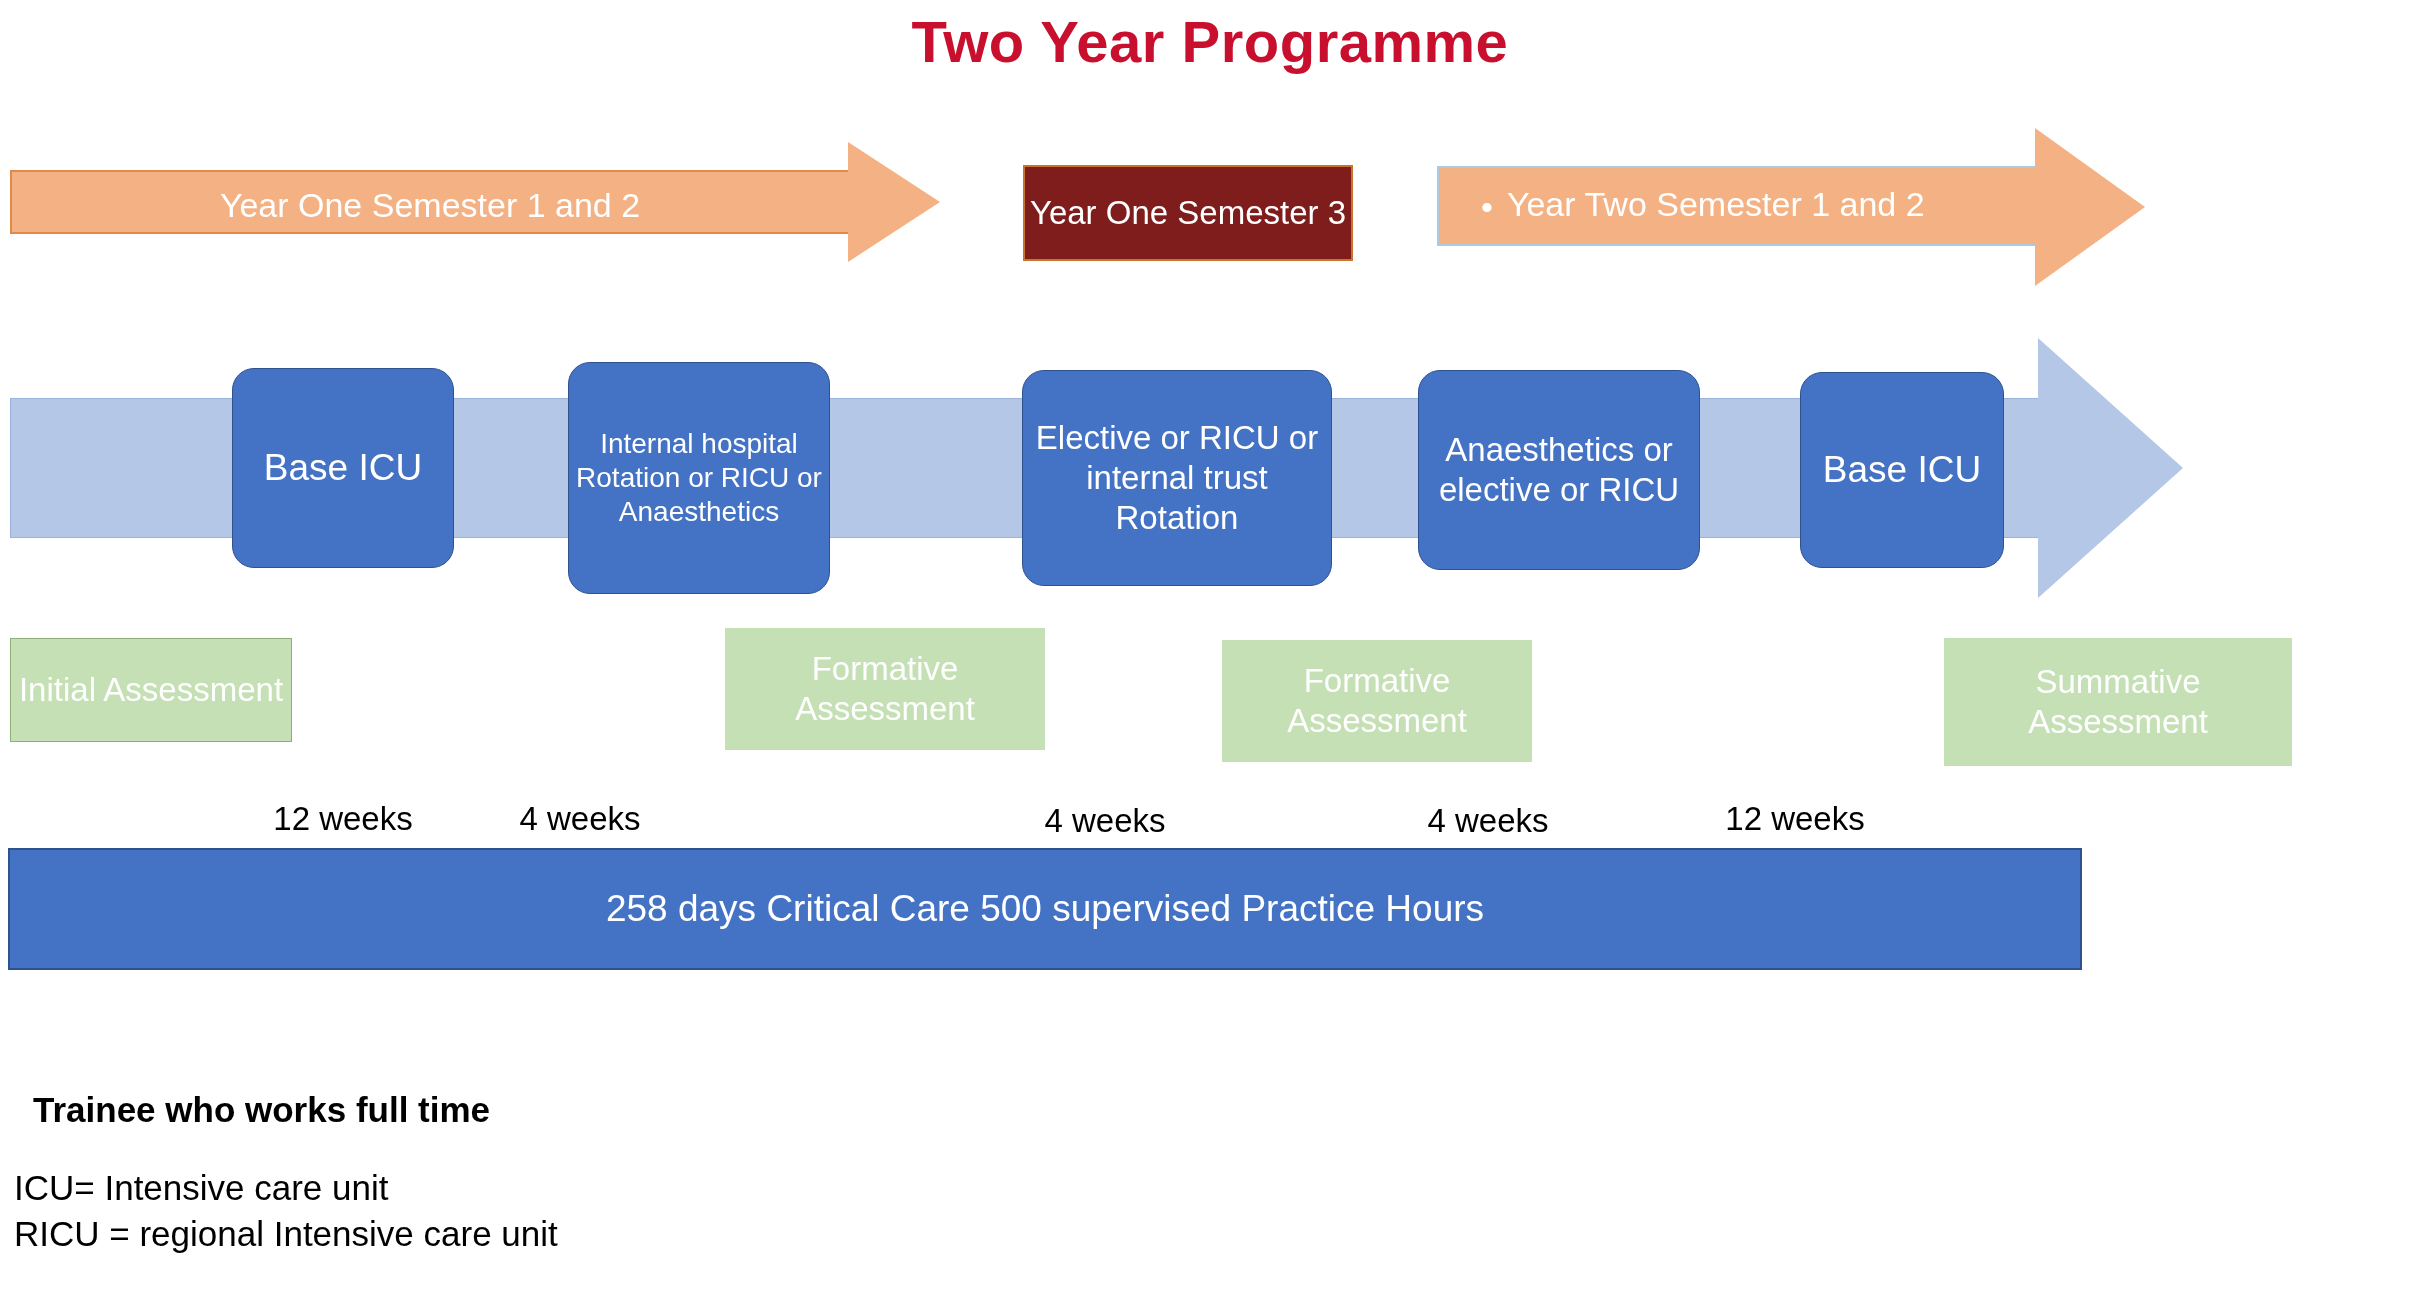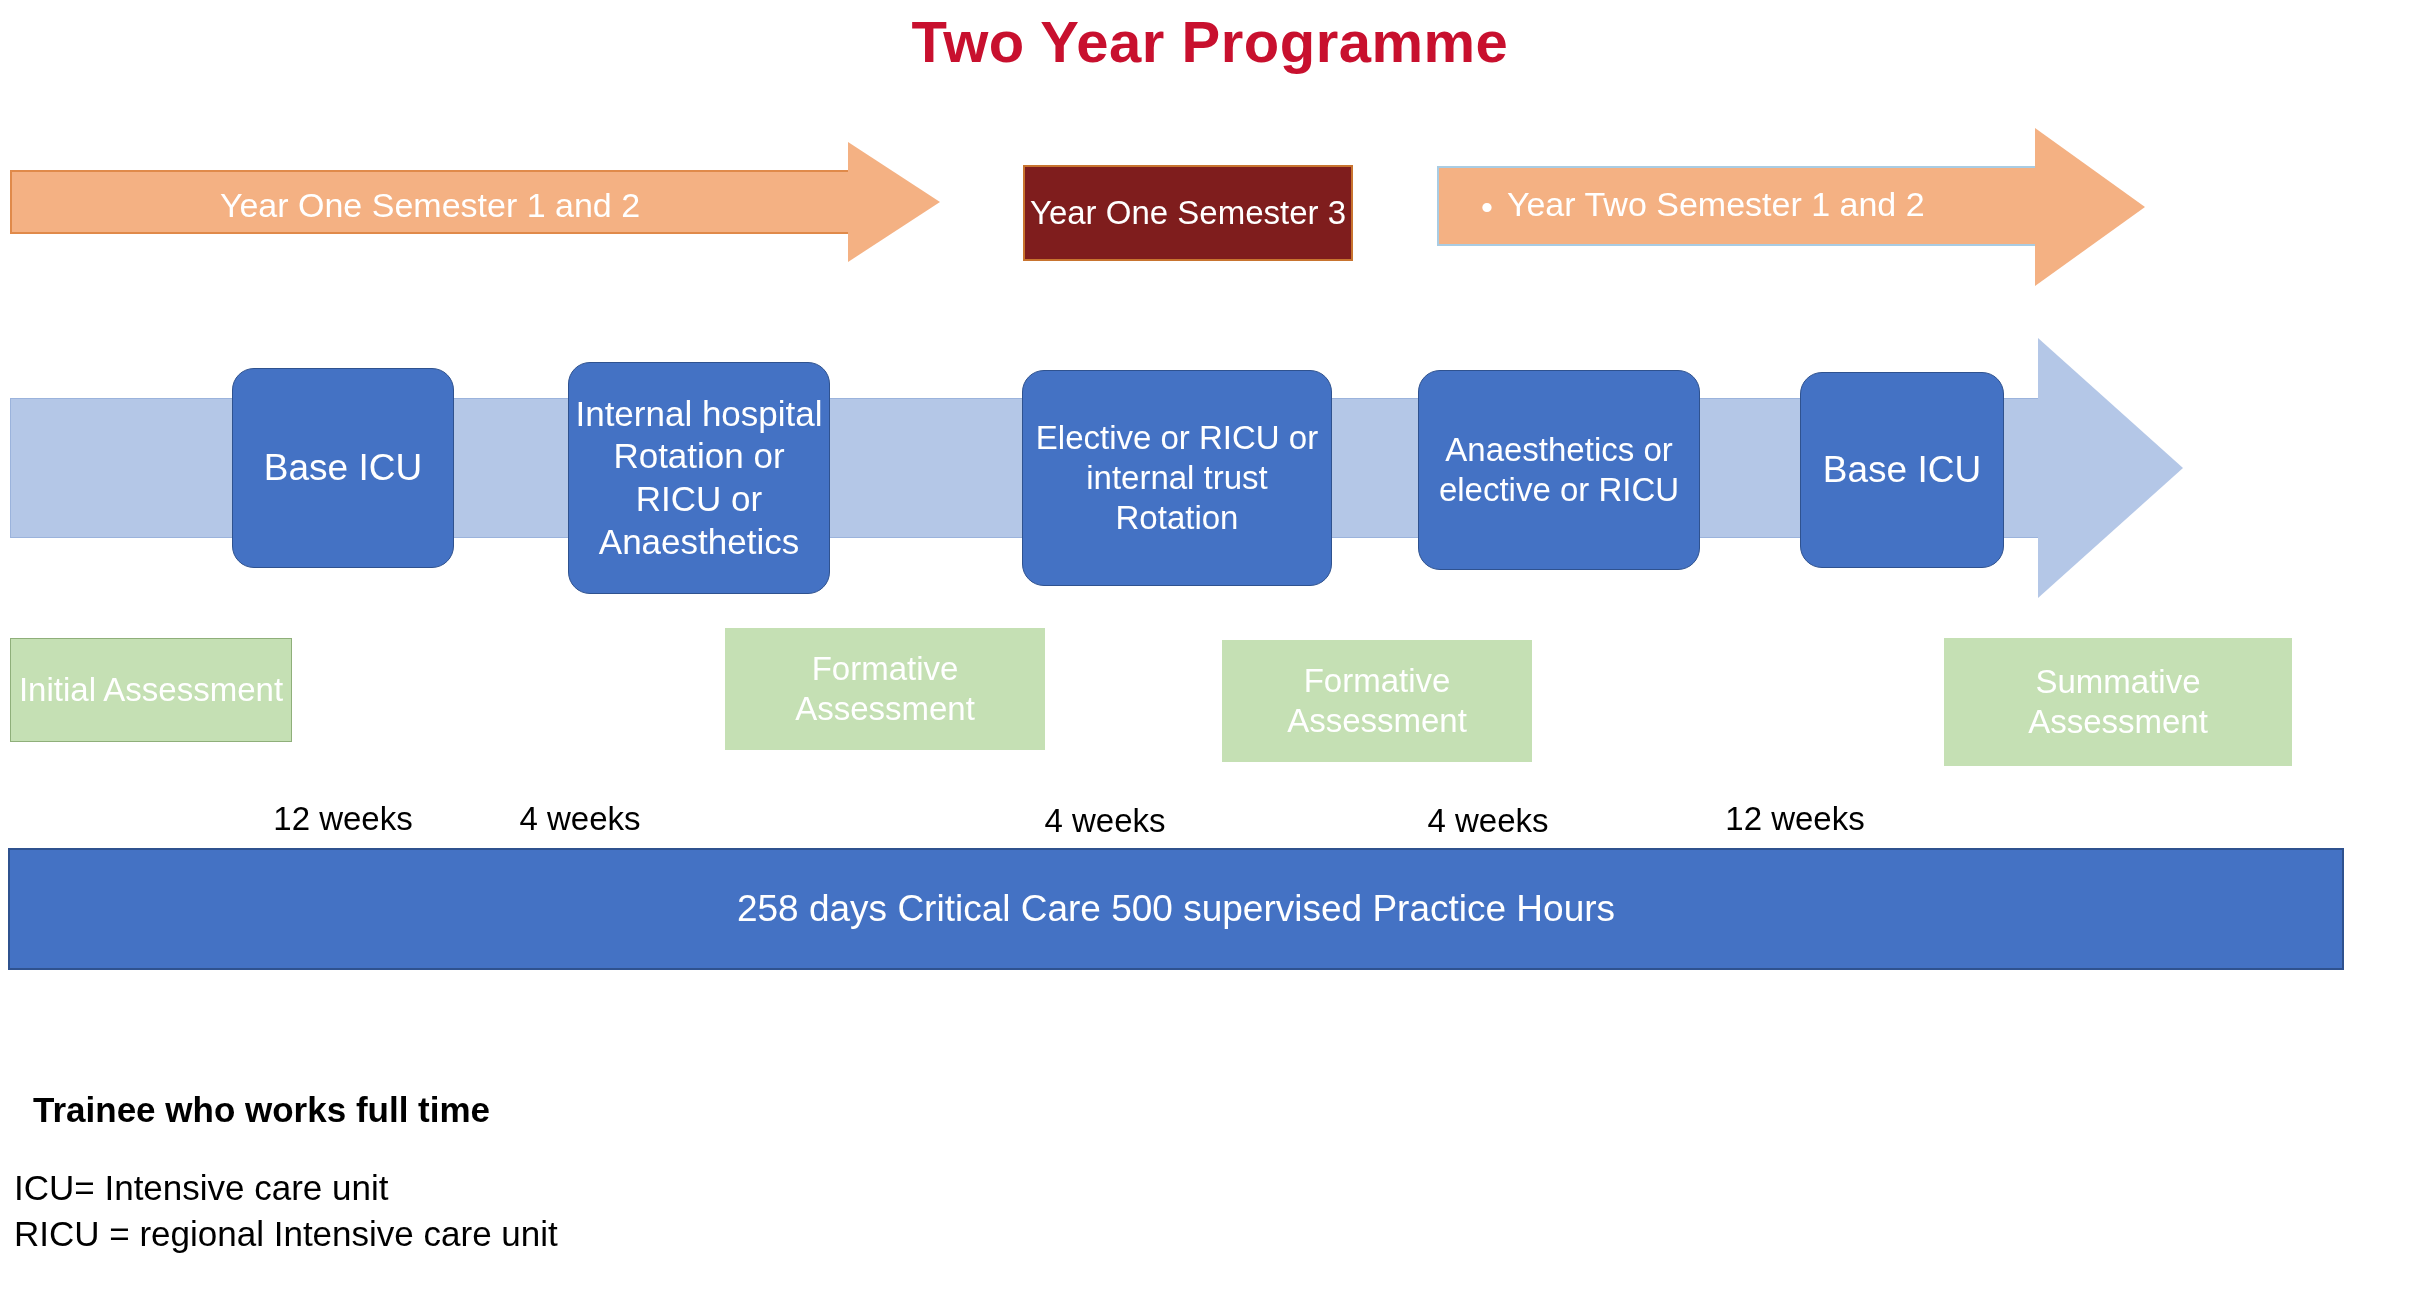--- a/index.html
+++ b/index.html
@@ -201,21 +201,21 @@
     color: #000000;
     text-align: center;
     white-space: nowrap;
   }
 
   
   .summary-bar {
     position: absolute;
     left: 8px;
     top: 848px;
-    width: 2336px;
+    width: 2074px;
     height: 122px;
     background: #4472C4;
     border: 2px solid #2F528F;
     box-sizing: border-box;
     display: flex;
     align-items: center;
     justify-content: center;
     color: #ffffff;
     font-size: 37px;
   }
@@ -291,21 +291,21 @@
     <div class="lbl"><span class="bullet-dot">•</span><span>Year Two Semester 1 and 2</span></div>
   </div>
 
   <div class="rot-arrow">
     <div class="body"></div>
     <div class="head"></div>
   </div>
 
   <div class="rot-box" style="left:232px; top:368px; width:222px; height:200px; font-size:37px;">Base ICU</div>
 
-  <div class="rot-box" style="left:568px; top:362px; width:262px; height:232px; font-size:35px;">Internal hospital Rotation or RICU or Anaesthetics</div>
+  <div class="rot-box" style="left:568px; top:362px; width:262px; height:232px; font-size:28px;">Internal hospital Rotation or RICU or Anaesthetics</div>
 
   <div class="rot-box" style="left:1022px; top:370px; width:310px; height:216px; font-size:33px;">Elective or RICU or internal trust Rotation</div>
 
   <div class="rot-box" style="left:1418px; top:370px; width:282px; height:200px; font-size:33px;">Anaesthetics or elective or RICU</div>
 
   <div class="rot-box" style="left:1800px; top:372px; width:204px; height:196px; font-size:37px;">Base ICU</div>
 
   <div class="assess bordered" style="left:10px; top:638px; width:282px; height:104px;">Initial Assessment</div>
 
   <div class="assess" style="left:725px; top:628px; width:320px; height:122px;">Formative Assessment</div>

